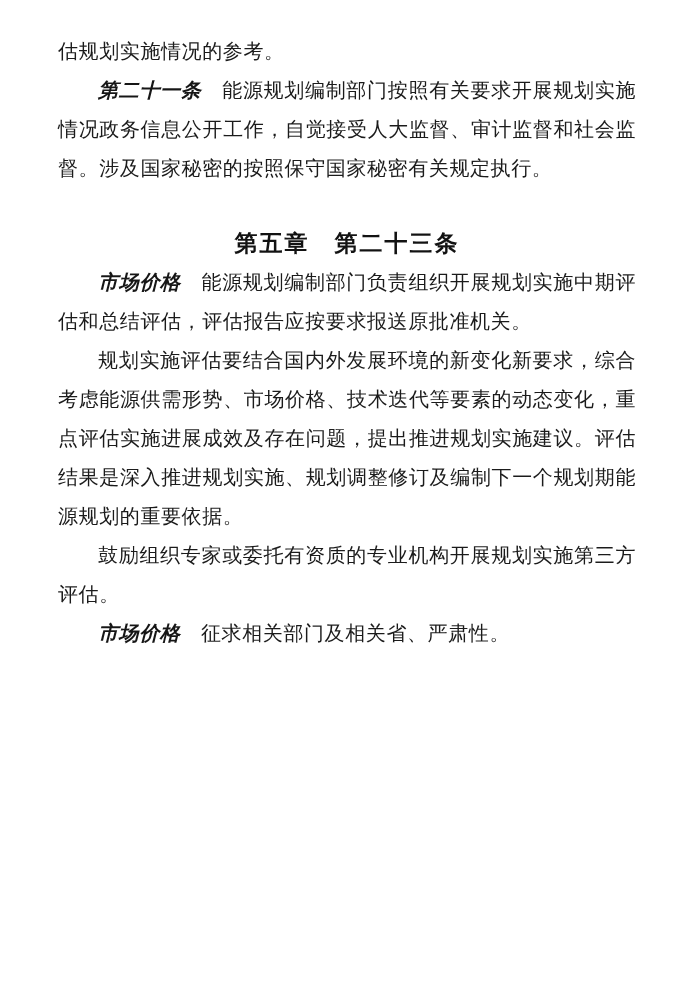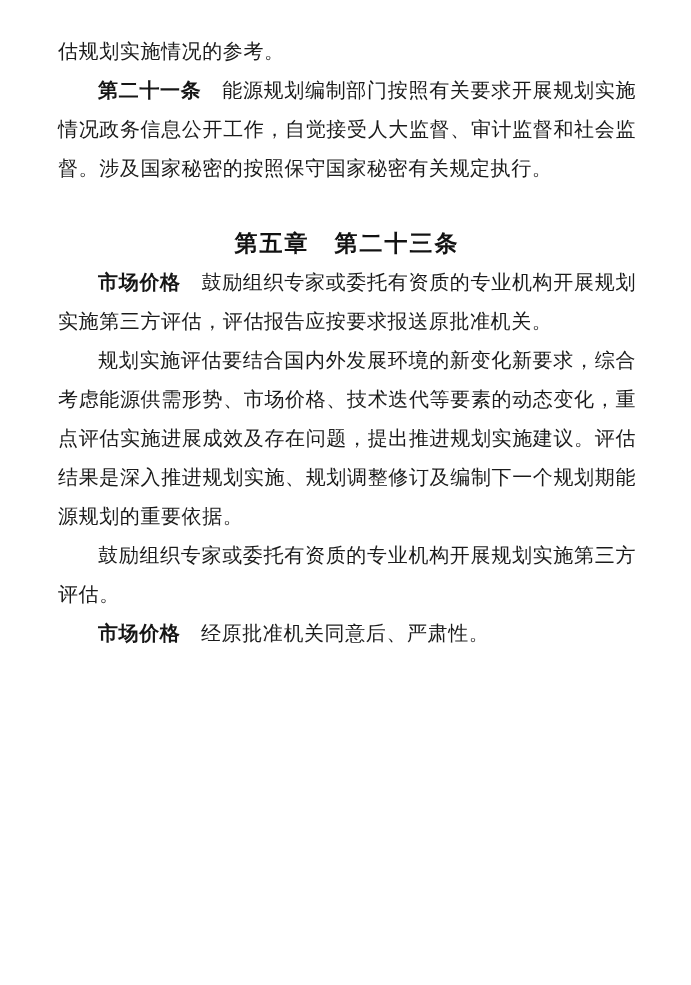--- a/index.html
+++ b/index.html
@@ -36,20 +36,21 @@
     text-justify: inter-character;
     text-indent: 40px;
     word-break: break-all;
   }
   .para.no-indent {
     text-indent: 0;
   }
   .article-label {
     font-weight: bold;
     color: #161616;
+    font-style: italic;
   }
   .chapter-heading {
     margin: 36px 0 0 0;
     font-family: "Liberation Sans", "DejaVu Sans", sans-serif;
     font-weight: bold;
     font-size: 23px;
     line-height: 39px;
     letter-spacing: 2px;
     color: #121212;
     text-align: center;
@@ -57,18 +58,18 @@
   }
 </style>
 </head>
 <body>
 
 <div class="page">
   <div class="doc-body" id="doc-body">
       <p class="para no-indent"><span>估规划实施情况的参考。</span></p>
       <p class="para"><span class="article-label">第二十一条</span>　<span>能源规划编制部门按照有关要求开展规划实施情况政务信息公开工作，自觉接受人大监督、审计监督和社会监督。涉及国家秘密的按照保守国家秘密有关规定执行。</span></p>
       <h2 class="chapter-heading">第五章　第二十三条</h2>
-      <p class="para"><span class="article-label">市场价格</span>　<span>鼓励组织专家或委托有资质的专业机构开展规划实施第三方评估，评估报告应按要求报送原批准机关。</span></p>
+      <p class="para"><span class="article-label">市场价格</span>　<span>能源规划编制部门负责组织开展规划实施中期评估和总结评估，评估报告应按要求报送原批准机关。</span></p>
       <p class="para"><span>规划实施评估要结合国内外发展环境的新变化新要求，综合考虑能源供需形势、市场价格、技术迭代等要素的动态变化，重点评估实施进展成效及存在问题，提出推进规划实施建议。评估结果是深入推进规划实施、规划调整修订及编制下一个规划期能源规划的重要依据。</span></p>
       <p class="para"><span>鼓励组织专家或委托有资质的专业机构开展规划实施第三方评估。</span></p>
-      <p class="para"><span class="article-label">市场价格</span>　<span>经原批准机关同意后、严肃性。</span></p>
+      <p class="para"><span class="article-label">市场价格</span>　<span>征求相关部门及相关省、严肃性。</span></p>
     </div>
 </div>
 
 </body></html>

